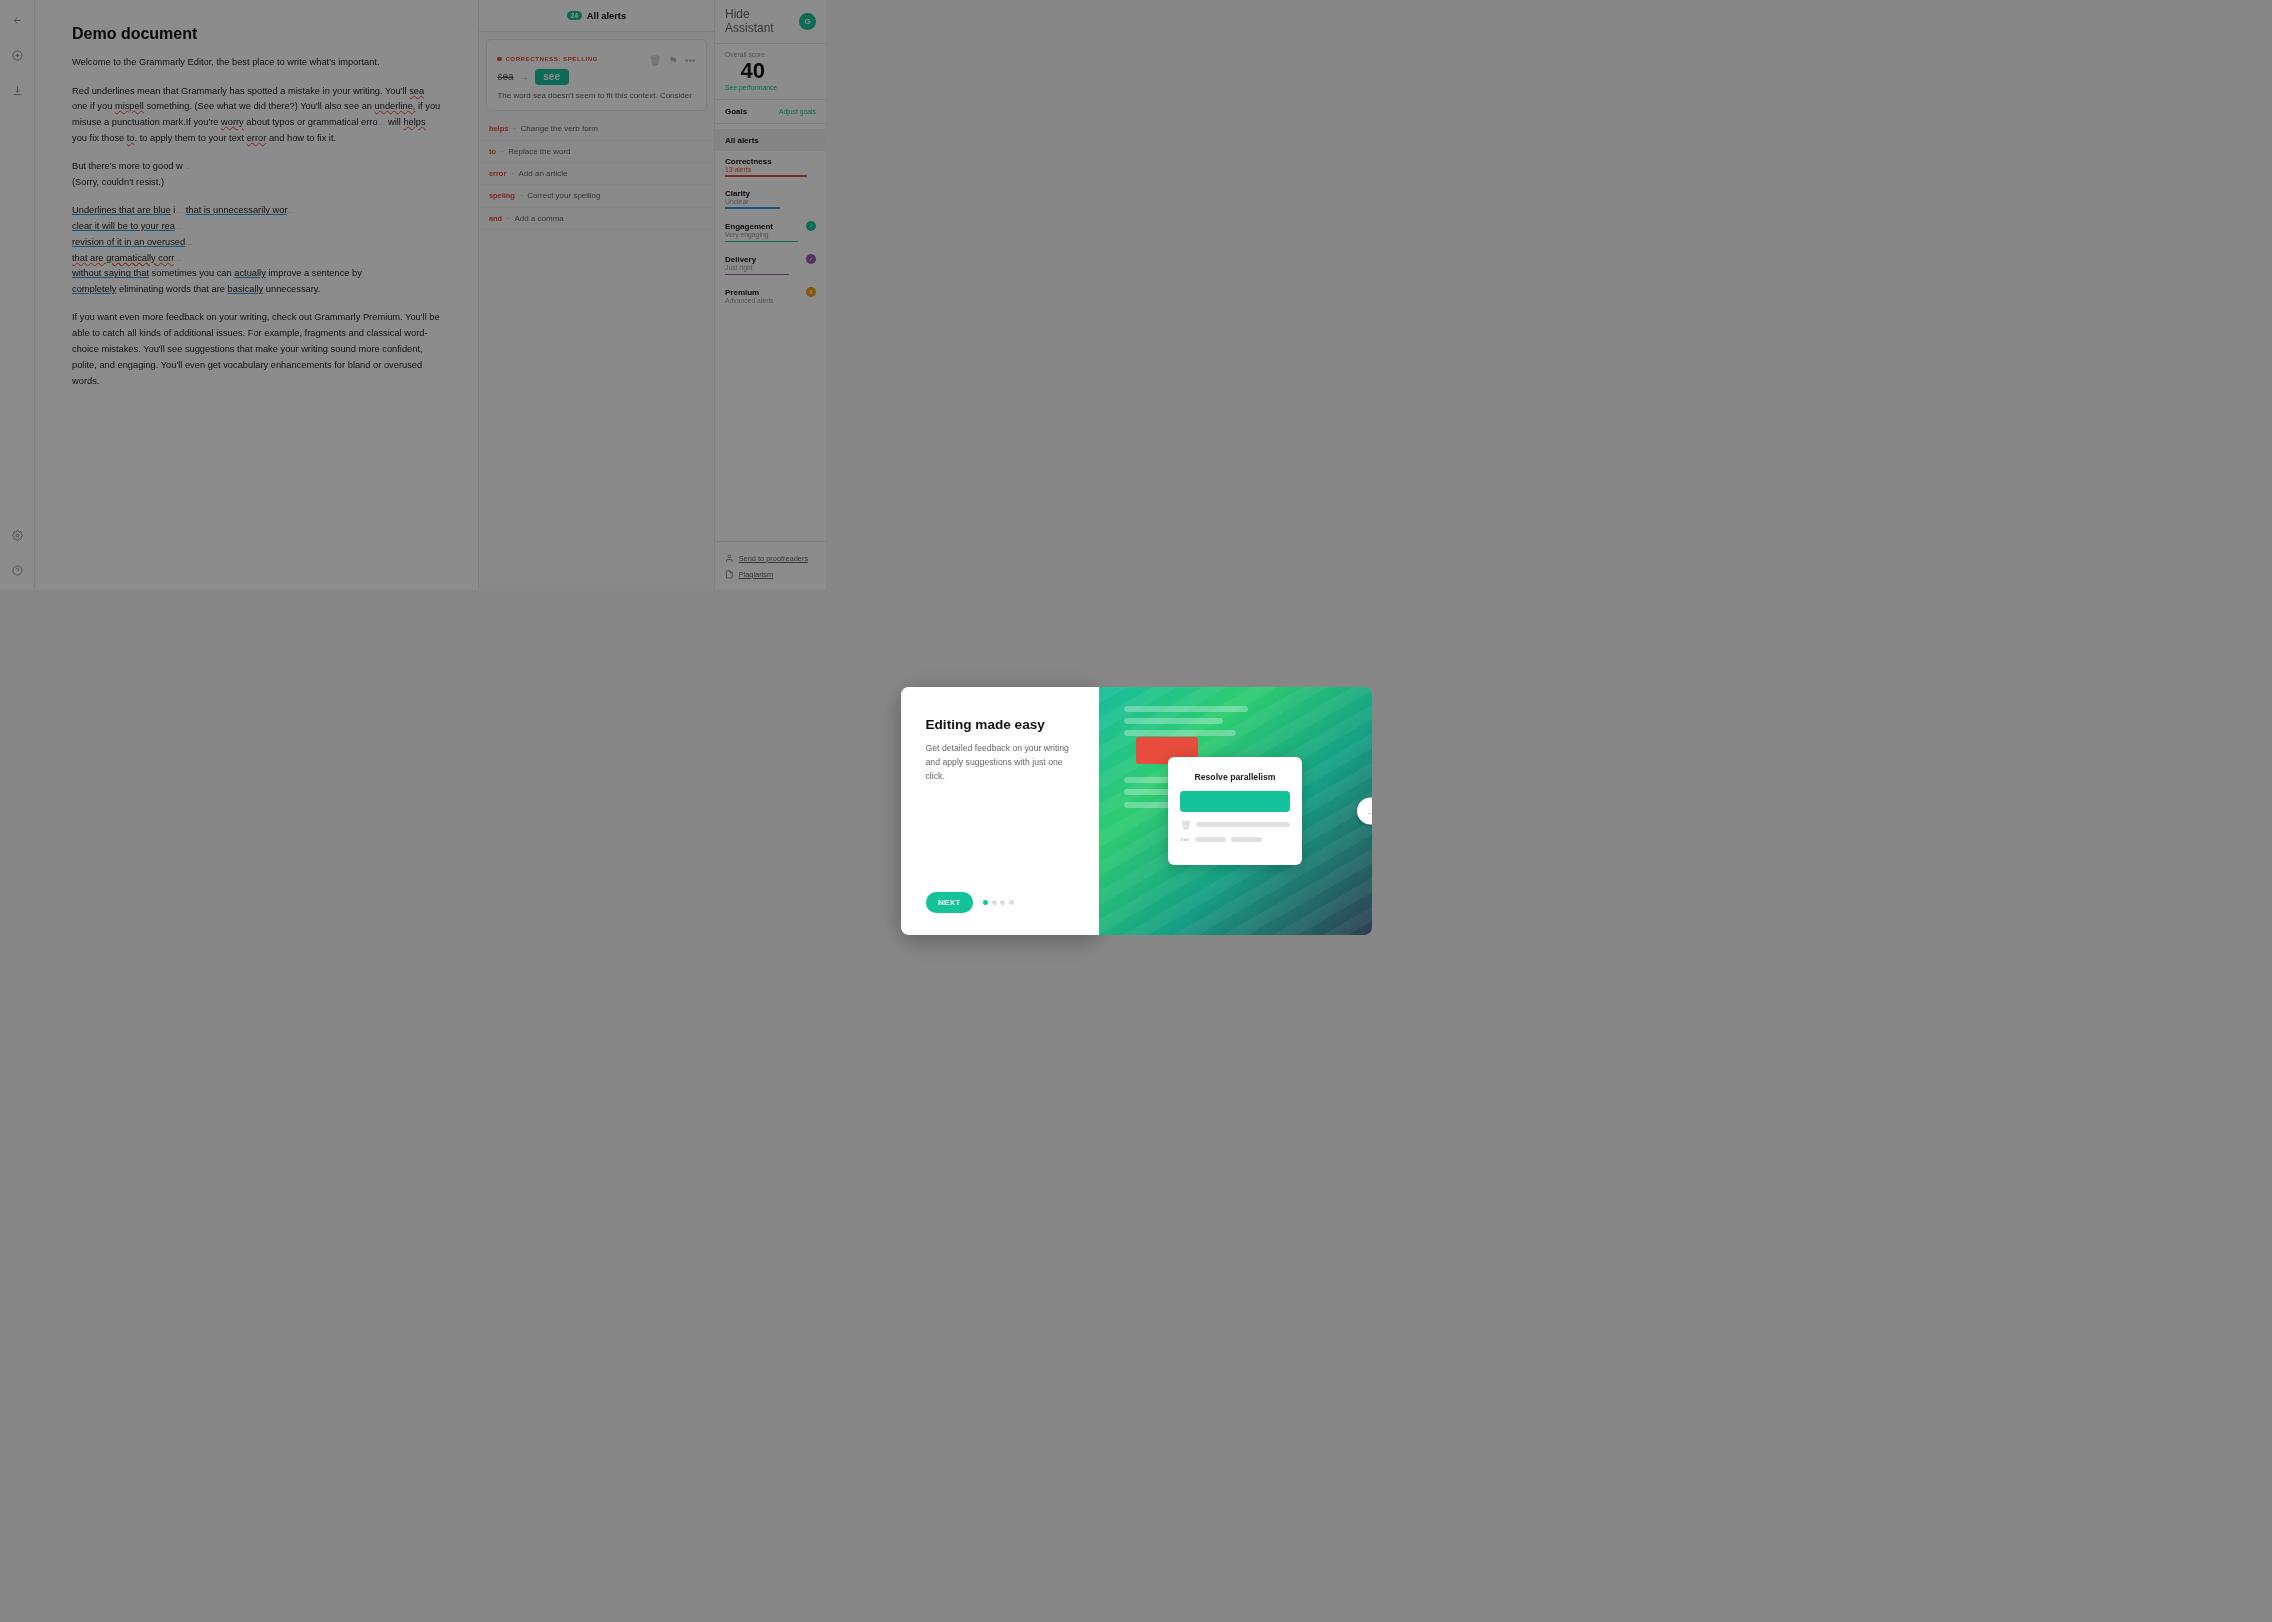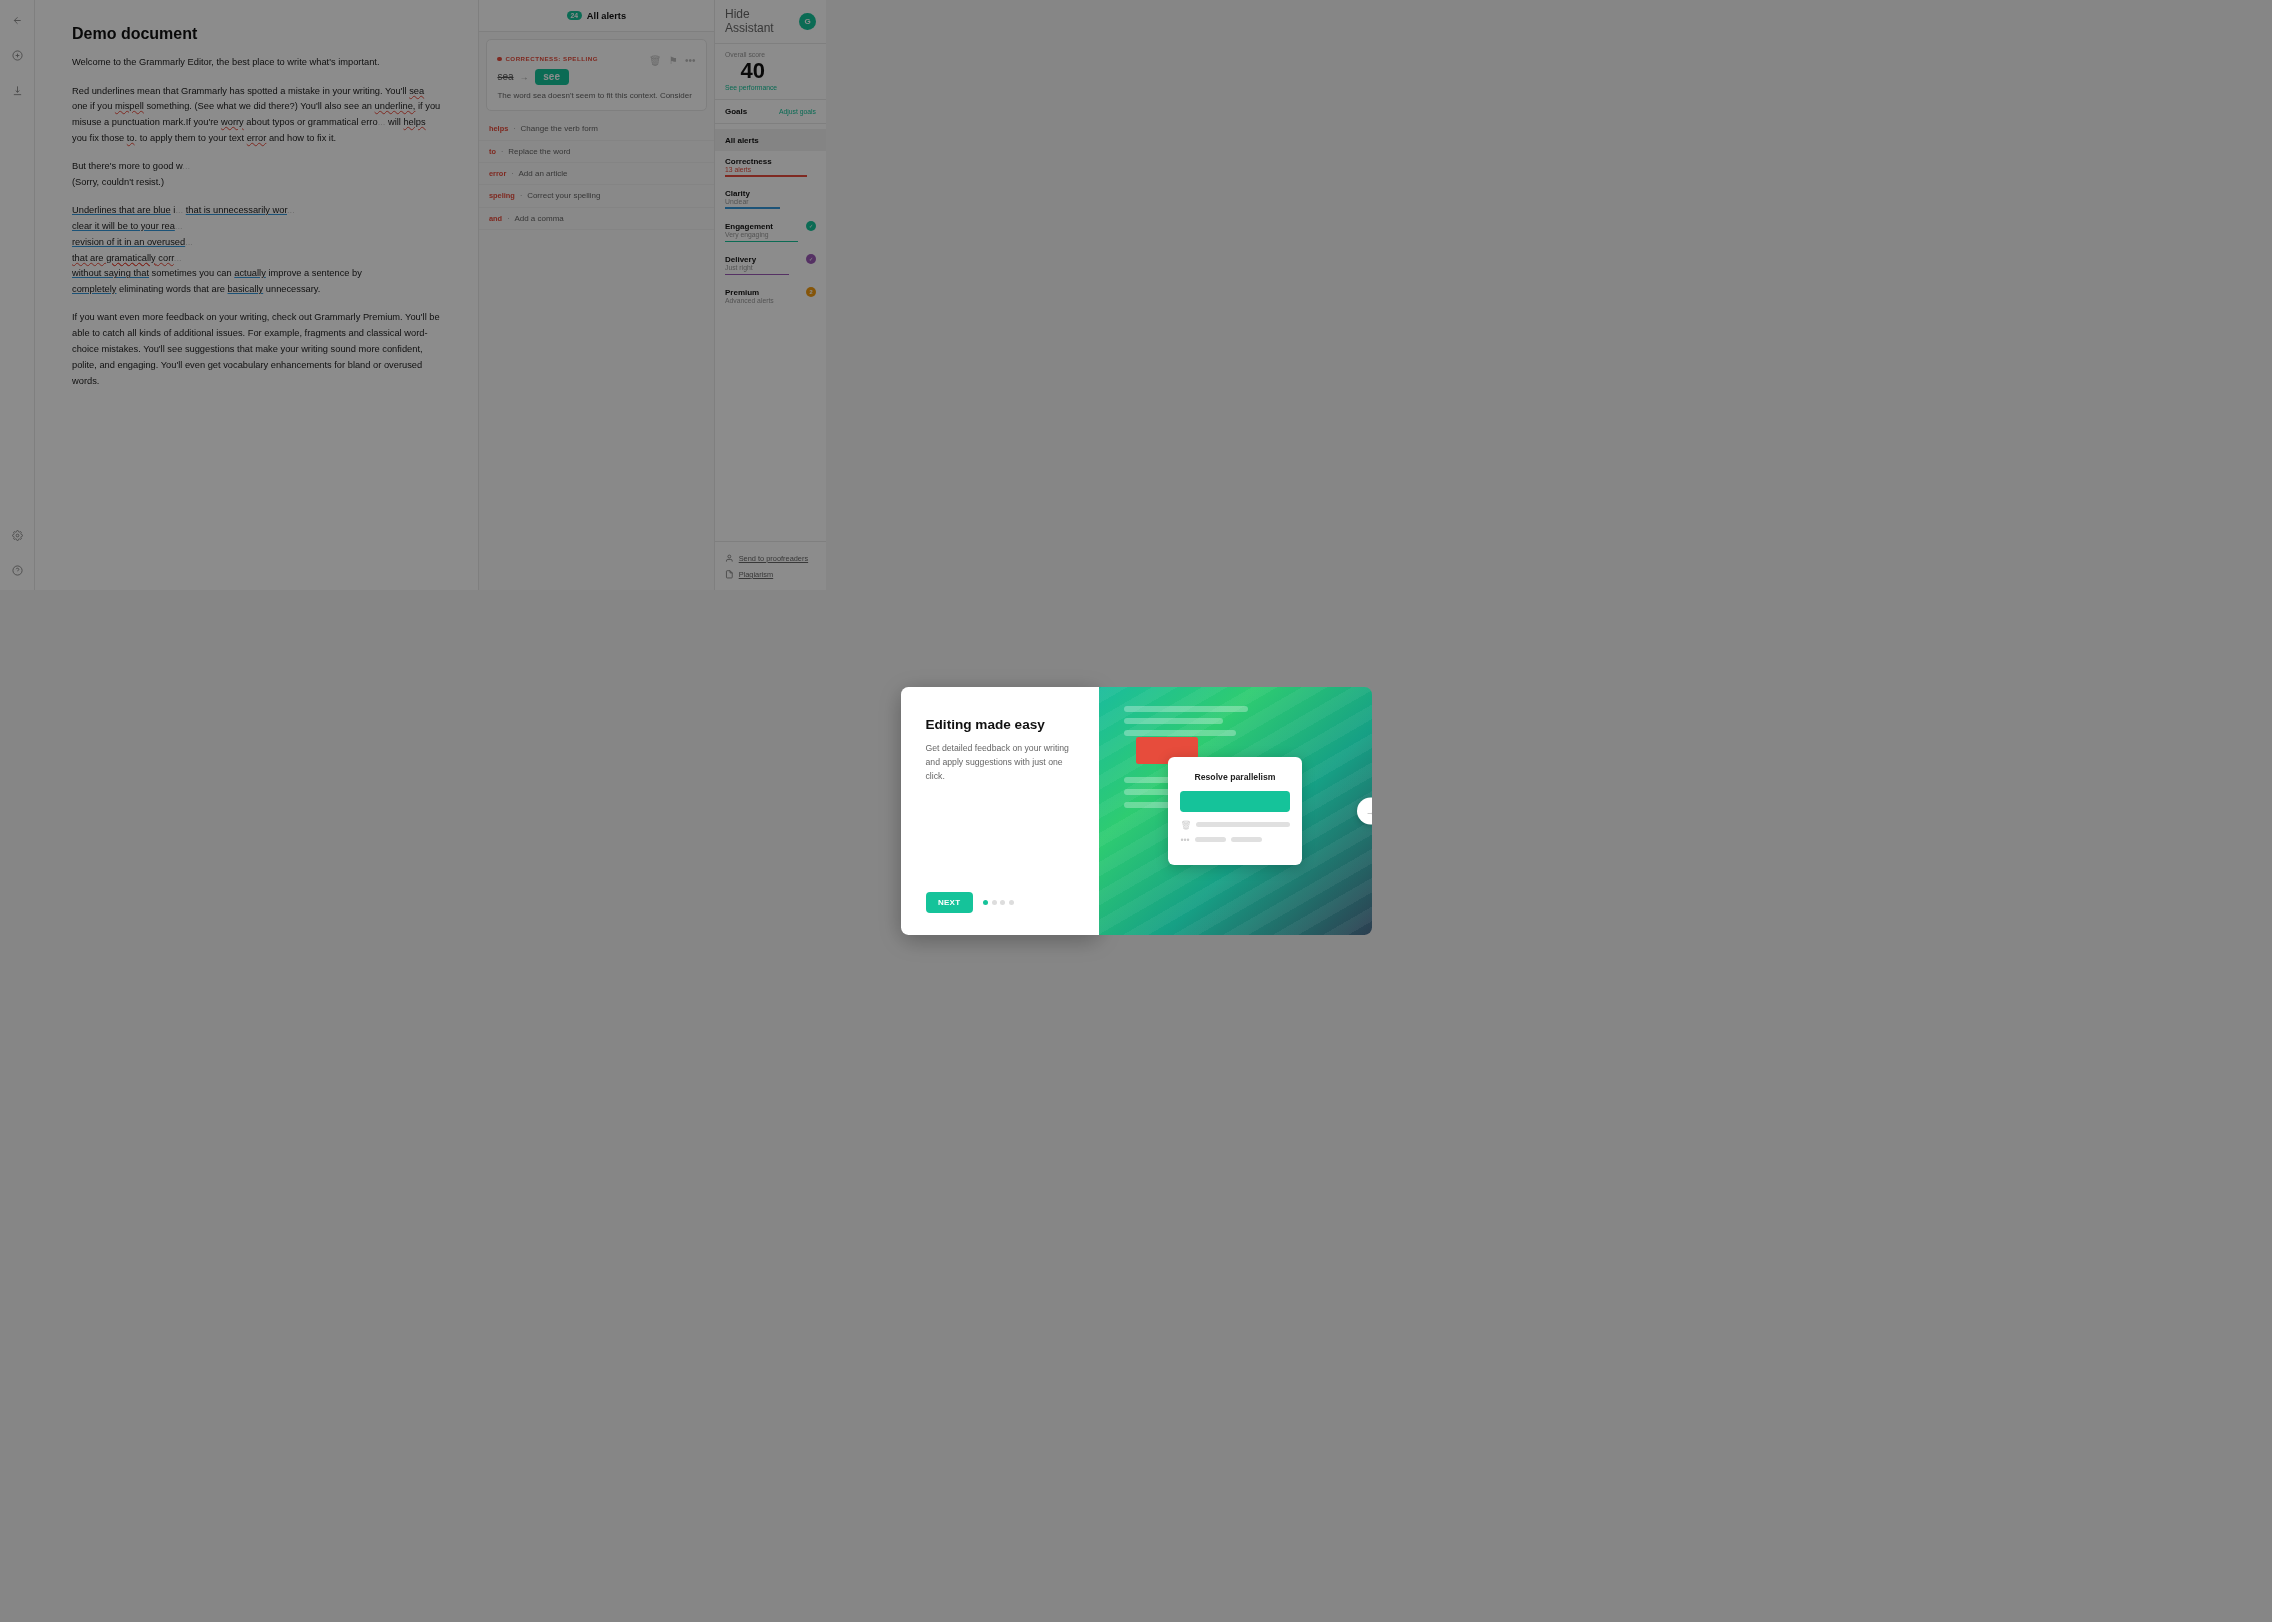--- a/index.html
+++ b/index.html
@@ -528,21 +528,21 @@
     .modal-footer {
       display: flex;
       align-items: center;
       gap: 10px;
     }
 
     .next-btn {
       background: #15c39a;
       color: #fff;
       border: none;
-      border-radius: 4px;
+      border-radius: 10px;
       padding: 6.2px 12.4px;
       font-size: 8px;
       font-weight: 700;
       cursor: pointer;
       letter-spacing: 0.3px;
     }
 
     .dots {
       display: flex;
       gap: 3.7px;

